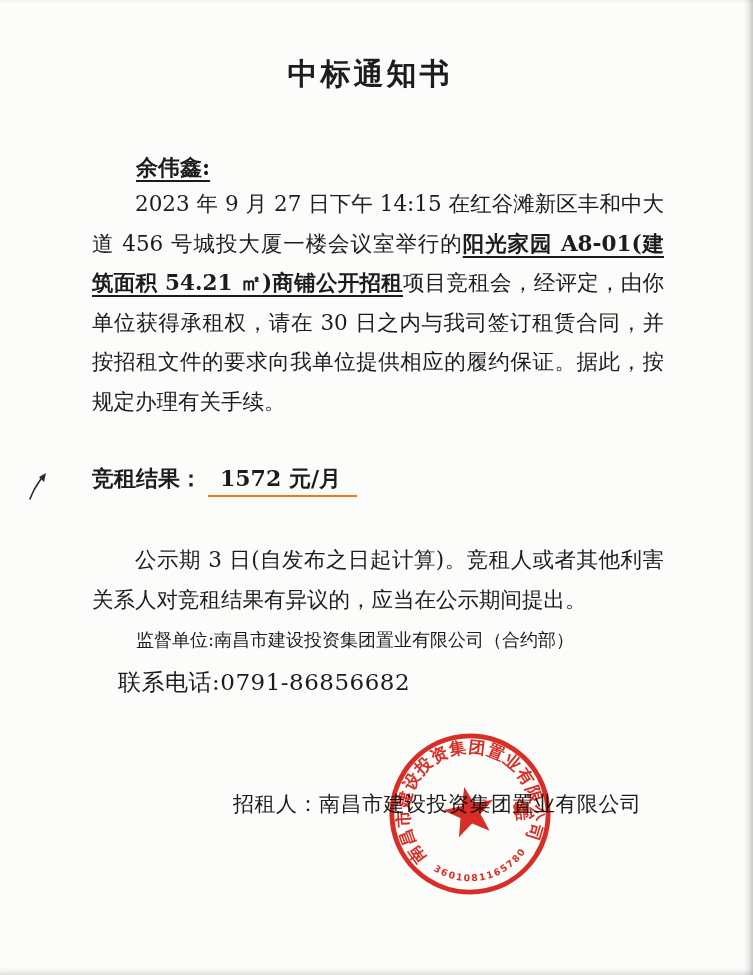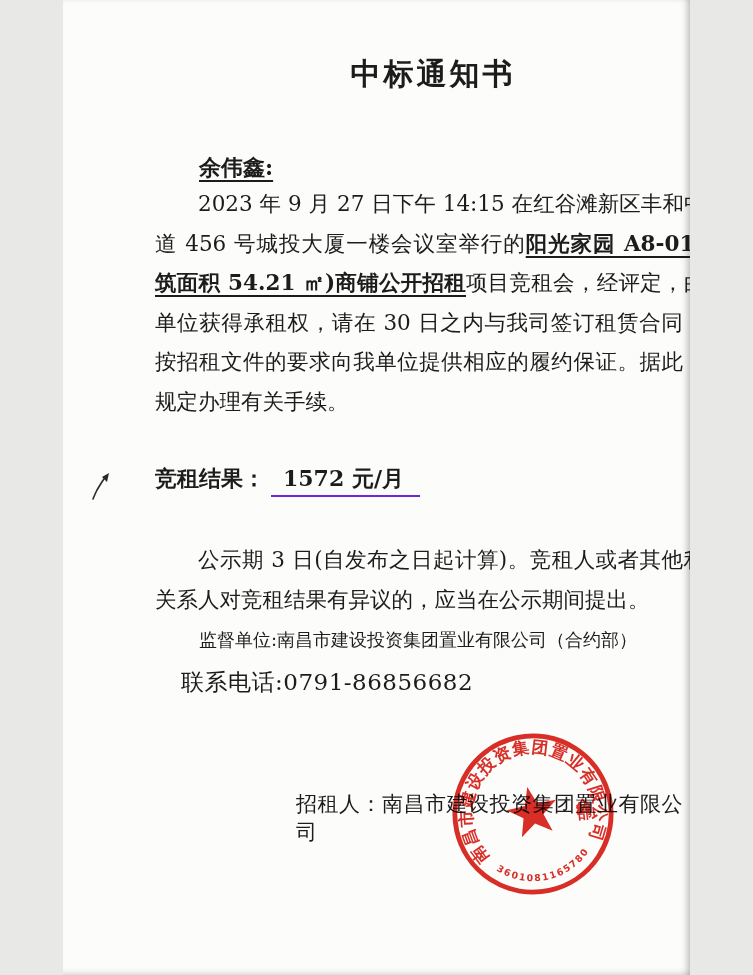--- a/index.html
+++ b/index.html
@@ -1,17 +1,17 @@
 <!DOCTYPE html>
 <html><head>
 <meta charset="utf-8">
 <style>
   html,body{margin:0;padding:0;background:#e8e8e6;}
   .page{
-    position:relative;width:627px;height:975px;margin:0 auto;
+    position:relative;width:753px;height:975px;margin:0 auto;
     background:#fcfcfa;overflow:hidden;
     font-family:"DejaVu Serif","Liberation Serif",serif;
     color:#1c1c1c;
     box-shadow:inset -9px 0 7px -7px rgba(90,90,90,.45), inset 0 -7px 6px -6px rgba(120,120,120,.35), inset 0 4px 4px -4px rgba(150,150,150,.2);
   }
   .abs{position:absolute;}
   .title{
     left:0;top:54px;width:740px;text-align:center;
     font-size:30px;font-weight:700;letter-spacing:3px;
   }
@@ -22,21 +22,21 @@
   .para{
     left:92px;width:572px;margin:0;
     font-size:21.5px;line-height:39.5px;text-align:justify;text-indent:2em;
   }
   .para1{top:184px;}
   .para2{top:540px;}
   .hl{font-weight:700;text-decoration:underline;text-underline-offset:5px;text-decoration-thickness:1.8px;}
   .result{left:92px;top:464px;font-size:22px;font-weight:700;}
   .result-value{
     display:inline-block;margin-left:6px;padding:0 16px 1px 12px;
-    border-bottom:2px solid #6d28d9;
+    border-bottom:2px solid #f97316;
   }
   .supervisor{left:136px;top:628px;font-size:18px;}
   .phone{left:118px;top:667px;font-size:23px;letter-spacing:.5px;}
   .lessor{left:233px;top:790px;font-size:21px;letter-spacing:.5px;}
   .date{left:402px;top:835px;font-size:21px;}
   .ink-mark{left:26px;top:470px;width:26px;height:32px;}
   .stamp{
     left:386px;top:730px;width:168px;height:168px;
     transform:rotate(-12deg);
     mix-blend-mode:multiply;opacity:.96;

